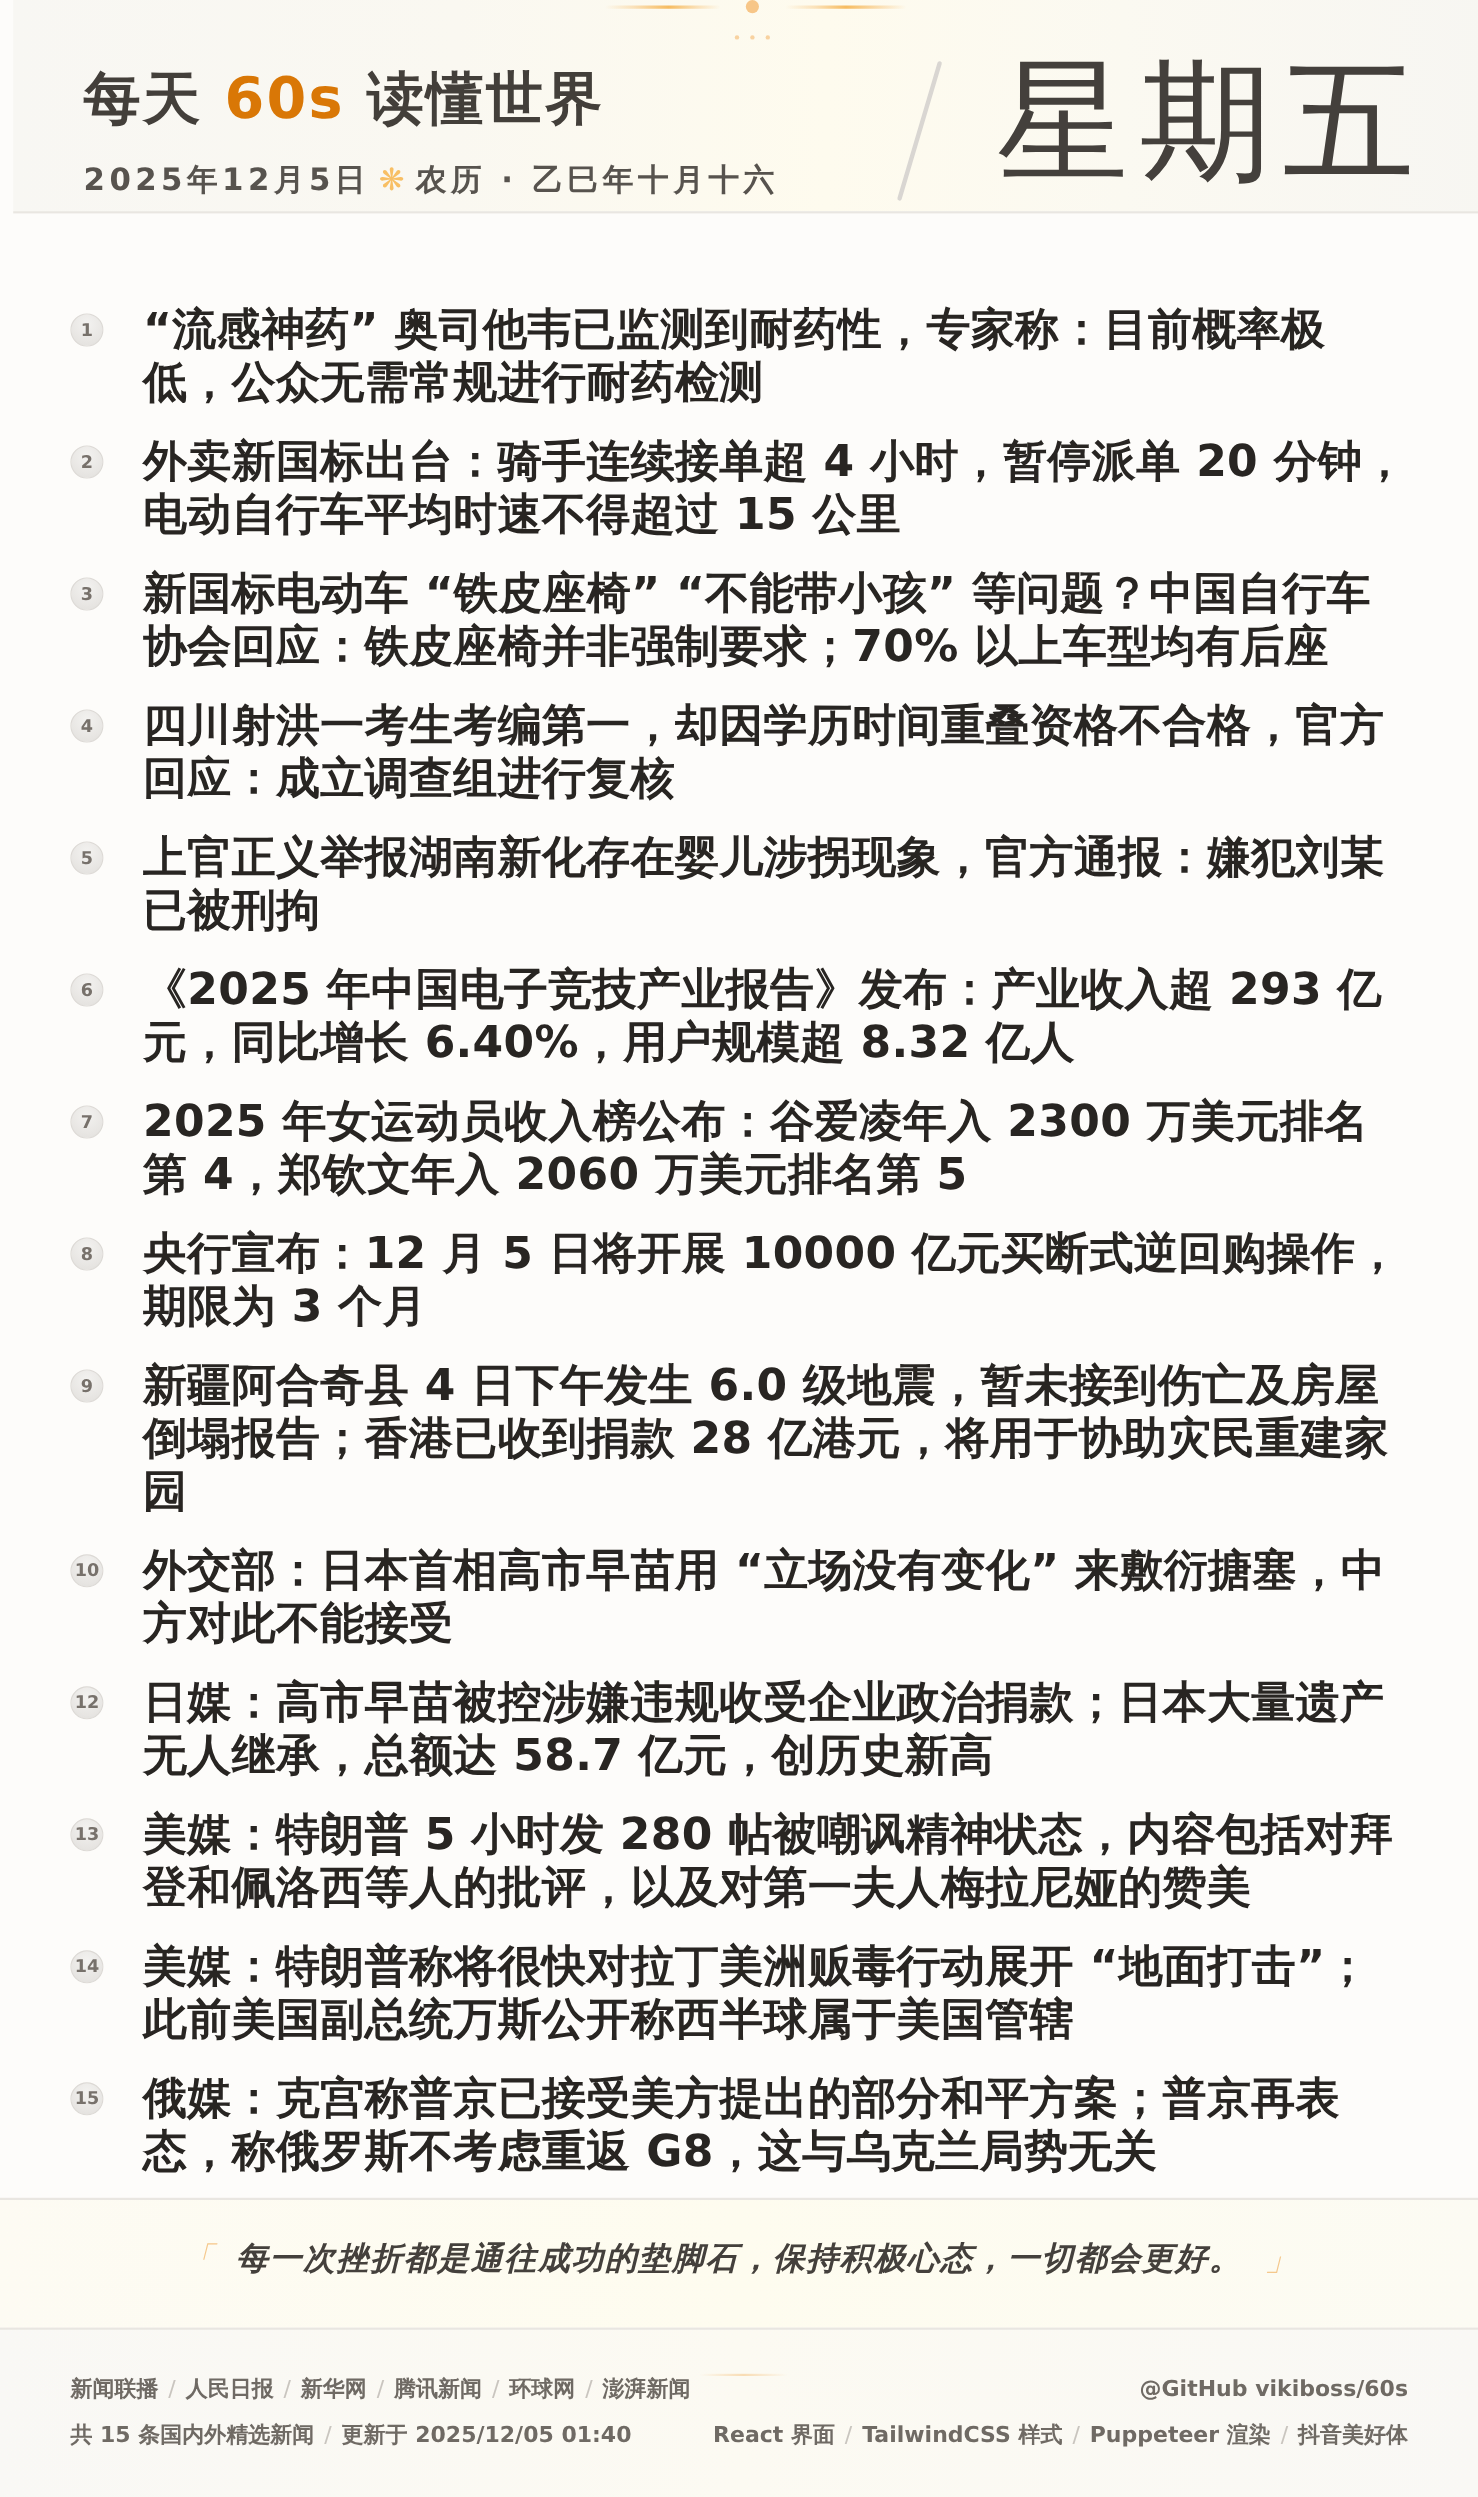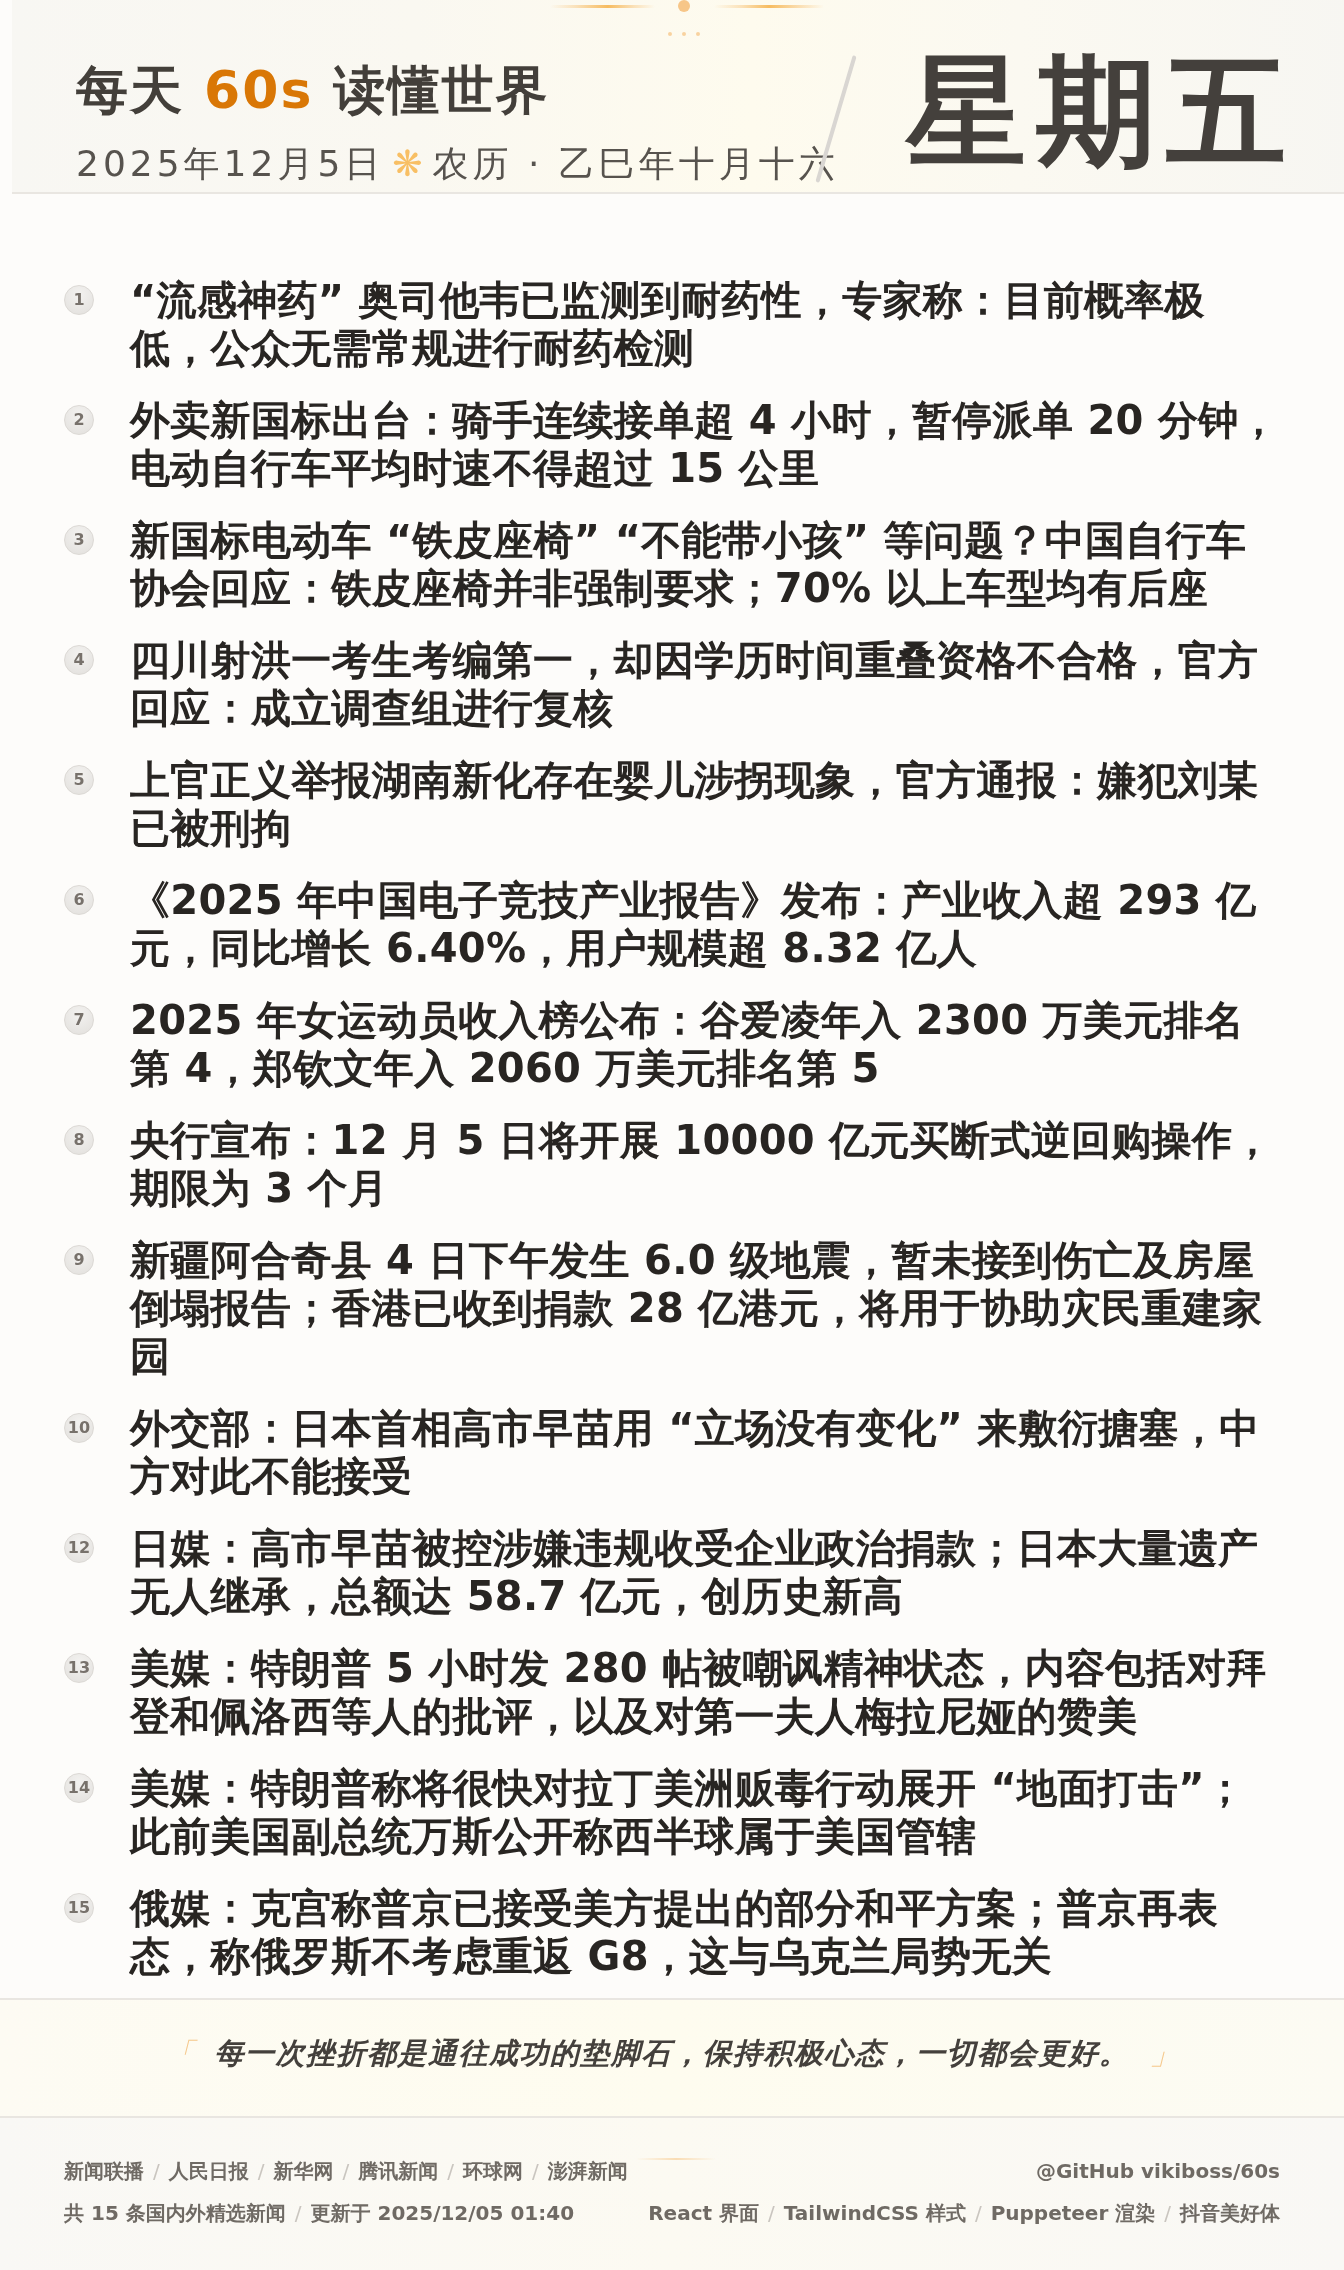--- a/index.html
+++ b/index.html
@@ -19,26 +19,26 @@
   .deco-line.left{left:538px;width:105px;
     background:linear-gradient(90deg,rgba(248,200,130,0) 0%,rgba(248,200,130,.5) 25%,rgba(246,184,88,.95) 55%,rgba(248,200,130,.5) 80%,rgba(248,200,130,0) 100%)}
   .deco-line.right{left:702px;width:110px;
     background:linear-gradient(90deg,rgba(248,200,130,0) 0%,rgba(248,200,130,.5) 25%,rgba(246,184,88,.95) 50%,rgba(248,200,130,.5) 80%,rgba(248,200,130,0) 100%)}
   .deco-circle{position:absolute;left:666px;top:0;width:12px;height:12px;border-radius:50%;background:#f7c688}
   .deco-dot{position:absolute;top:32px;width:4px;height:4px;border-radius:50%;background:#f8d2a0}
 
   .title{position:absolute;left:64px;top:60px;font-size:52px;line-height:60px;font-weight:700;
     color:var(--title);letter-spacing:2px;white-space:nowrap}
   .title .accent{color:var(--accent)}
-  .date-line{position:absolute;left:64px;top:146px;font-size:36px;line-height:36px;font-weight:400;
+  .date-line{position:absolute;left:64px;top:146px;font-size:28px;line-height:36px;font-weight:700;
     color:var(--muted);letter-spacing:4px;white-space:nowrap}
   .date-line .star{color:var(--star);margin:0 10px 0 8px;letter-spacing:0}
   .slash{position:absolute;left:822px;top:53px;width:4px;height:132px;background:var(--slash);
     transform:rotate(16.5deg);border-radius:2px}
-  .weekday{position:absolute;right:60px;top:52px;font-size:120px;line-height:120px;font-weight:700;
+  .weekday{position:absolute;right:60px;top:52px;font-size:120px;line-height:120px;font-weight:400;
     color:#44403c;letter-spacing:10px;white-space:nowrap}
 
   
   .news{position:absolute;left:0;top:236px;width:1344px;height:1762px;padding:40px 64px 0 64px;
     background:#fdfcfa}
   .item{display:flex;align-items:flex-start;margin-bottom:24px}
   .badge{flex:0 0 30px;width:30px;height:30px;margin-top:9px;border-radius:50%;
     background:radial-gradient(circle at 50% 30%,#f3f2f0 0%,#e7e5e2 70%,#e1dfdc 100%);
     border:1px solid #dcd9d5;color:var(--badge-text);font-size:16px;line-height:28px;
     text-align:center;font-weight:600}

